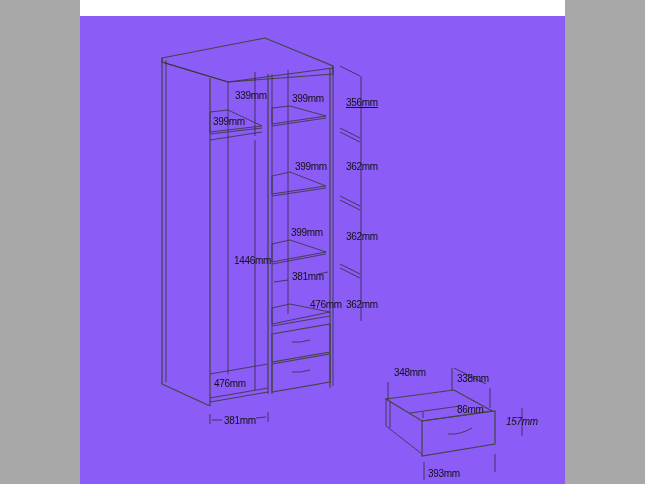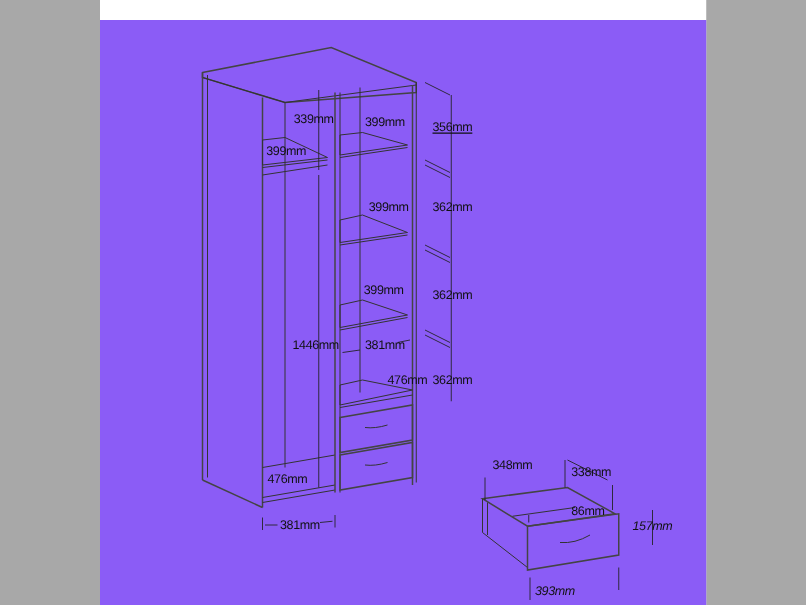--- a/index.html
+++ b/index.html
@@ -103,28 +103,28 @@
     <line class="dim" x1="522" y1="392" x2="522" y2="420"></line>
     <line class="dim" x1="424" y1="446" x2="424" y2="464"></line>
     <line class="dim" x1="495" y1="438" x2="495" y2="456"></line>
   </svg>
 
   <div class="lbl" style="left:155px;top:75px;">339mm</div>
   <div class="lbl" style="left:133px;top:101px;">399mm</div>
   <div class="lbl" style="left:212px;top:78px;">399mm</div>
   <div class="lbl" style="left:215px;top:146px;">399mm</div>
   <div class="lbl" style="left:211px;top:212px;">399mm</div>
-  <div class="lbl" style="left:154px;top:240px;margin-top:16px;">1446mm</div>
+  <div class="lbl" style="left:154px;top:240px;">1446mm</div>
   <div class="lbl" style="left:212px;top:256px;">381mm</div>
   <div class="lbl" style="left:230px;top:284px;">476mm</div>
   <div class="lbl" style="left:134px;top:363px;">476mm</div>
   <div class="lbl" style="left:144px;top:400px;">381mm</div>
   <div class="lbl" style="left:266px;top:82px;text-decoration:underline;">356mm</div>
   <div class="lbl" style="left:266px;top:146px;">362mm</div>
   <div class="lbl" style="left:266px;top:216px;">362mm</div>
   <div class="lbl" style="left:266px;top:284px;">362mm</div>
 
   <div class="lbl" style="left:314px;top:352px;">348mm</div>
   <div class="lbl" style="left:377px;top:358px;text-align:center;">338mm</div>
   <div class="lbl" style="left:335px;top:389px;padding-left:42px;">86mm</div>
   <div class="lbl" style="left:426px;top:401px;font-style:italic;">157mm</div>
-  <div class="lbl" style="left:348px;top:453px;font-style:italic;">393mm</div>
+  <div class="lbl" style="left:348px;top:453px;">393mm</div>
 </div>
 
 </body></html>

